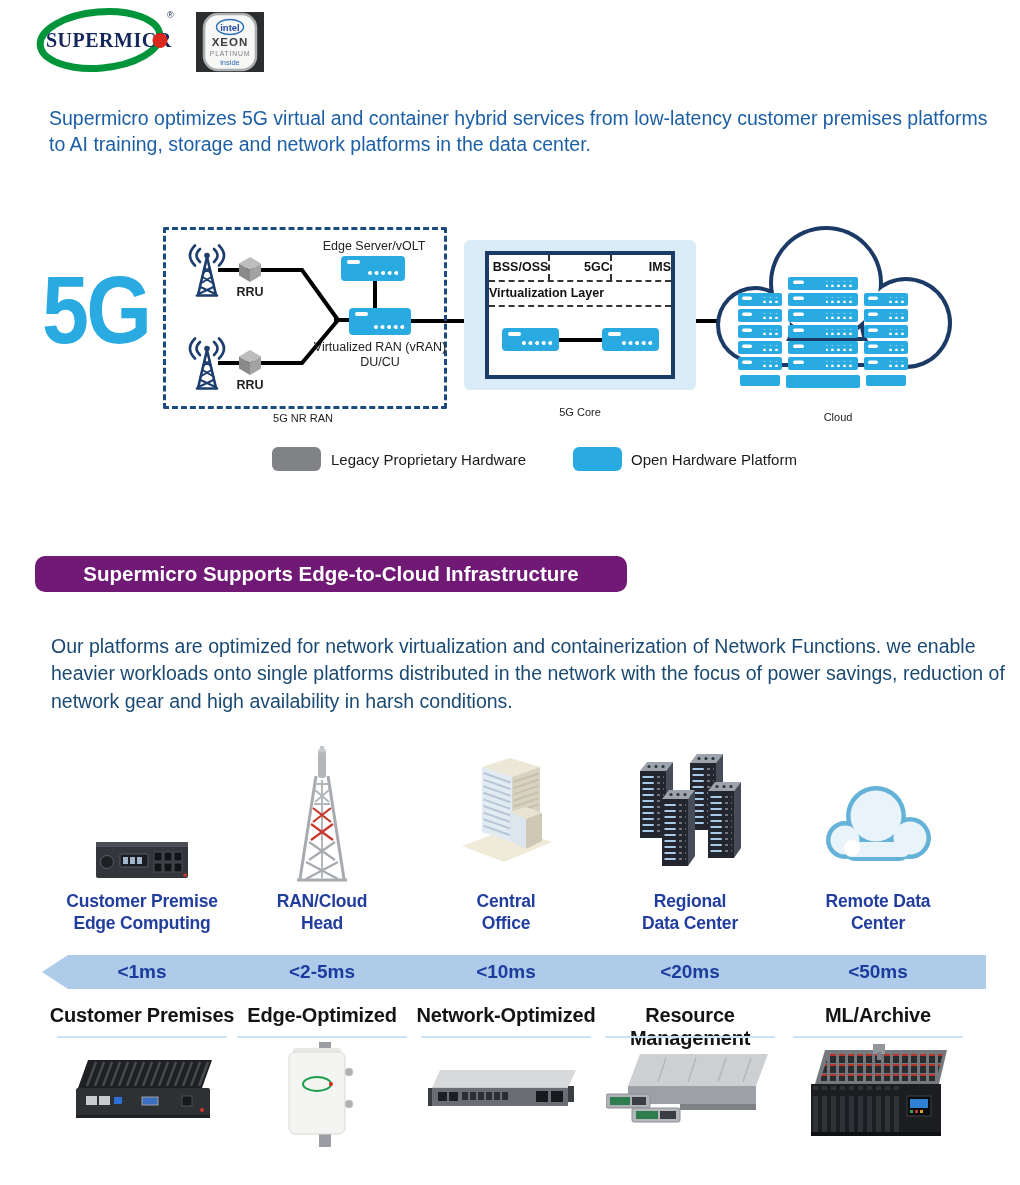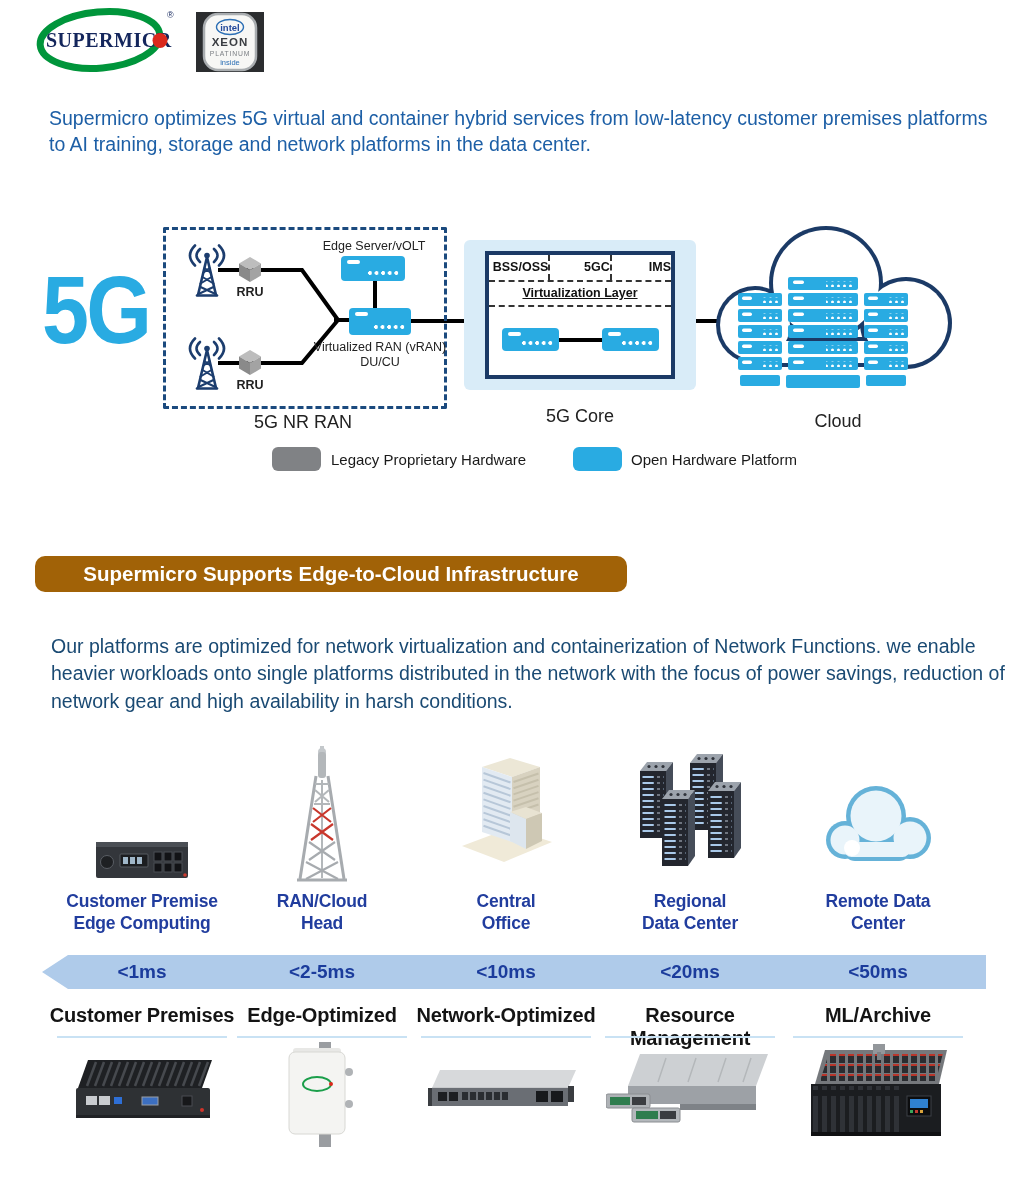--- a/index.html
+++ b/index.html
@@ -10,32 +10,32 @@
   .para2{font-size:19.5px;line-height:1.4;color:#1A4A73;margin:16px;}
   .big5g{font-size:96px;font-weight:800;color:#29ABE2;letter-spacing:-3px;
          transform:scaleX(.88);transform-origin:left top;line-height:1;}
   .dashedbox{border:3px dashed #1B4A7E;border-radius:2px;}
   .srv{position:absolute;background:#29ABE2;border-radius:4px;}
   .srv .led{position:absolute;left:6px;top:4px;width:13px;height:4px;border-radius:2px;background:#fff;}
   .srv .dots{position:absolute;right:5px;bottom:5px;height:6px;width:33px;background-repeat:repeat-x;
     background-image:radial-gradient(circle at 3px 3px,#fff 1.7px,rgba(255,255,255,0) 2.2px);
     background-size:6.6px 6px;}
   .dlabel{font-size:12.5px;color:#222;text-align:center;line-height:1.15;}
-  .caption{font-size:18px;color:#222;text-align:center;}
+  .caption{font-size:11px;color:#222;text-align:center;}
   .corebg{background:#D9ECF8;border-radius:6px;}
   .corebox{border:4px solid #1B3A66;background:#fff;box-sizing:border-box;}
   .corerow1{display:flex;height:25px;border-bottom:2px dashed #333;}
   .corecell{flex:1;text-align:right;line-height:25px;font-size:12.5px;font-weight:700;color:#111;}
   .corecell + .corecell{border-left:2px dashed #333;}
-  .corerow2{height:23px;line-height:23px;text-align:center;font-size:12.5px;font-weight:700;
-            border-bottom:2px dashed #333;color:#111;text-decoration:underline;}
+  .corerow2{height:23px;line-height:23px;font-size:12.5px;font-weight:700;
+            border-bottom:2px dashed #333;color:#111;}
   .corebody{position:relative;height:68px;}
   .legend-swatch{border-radius:6px;}
   .legend-label{font-size:15px;color:#1a1a1a;}
-  .banner{background:#a16207;border-radius:10px;color:#fff;font-weight:700;font-size:20.5px;
+  .banner{background:#701a75;border-radius:10px;color:#fff;font-weight:700;font-size:20.5px;
           text-align:center;line-height:36px;}
   .col-title{width:190px;text-align:center;font-weight:800;font-size:17.5px;line-height:1.28;
              color:#213D9E;letter-spacing:-.2px;}
   .arrow{background:#AFCBEA;clip-path:polygon(0 50%,26px 0,100% 0,100% 100%,26px 100%);}
   .latency{position:absolute;width:130px;text-align:center;line-height:34px;font-weight:800;
            font-size:19px;color:#1B3C9C;}
   .category{width:190px;text-align:center;font-weight:700;font-size:20px;color:#141414;letter-spacing:-.2px;}
   .underline{height:2px;background:#C9E2F4;}
   .wires{pointer-events:none;}
 </style>

